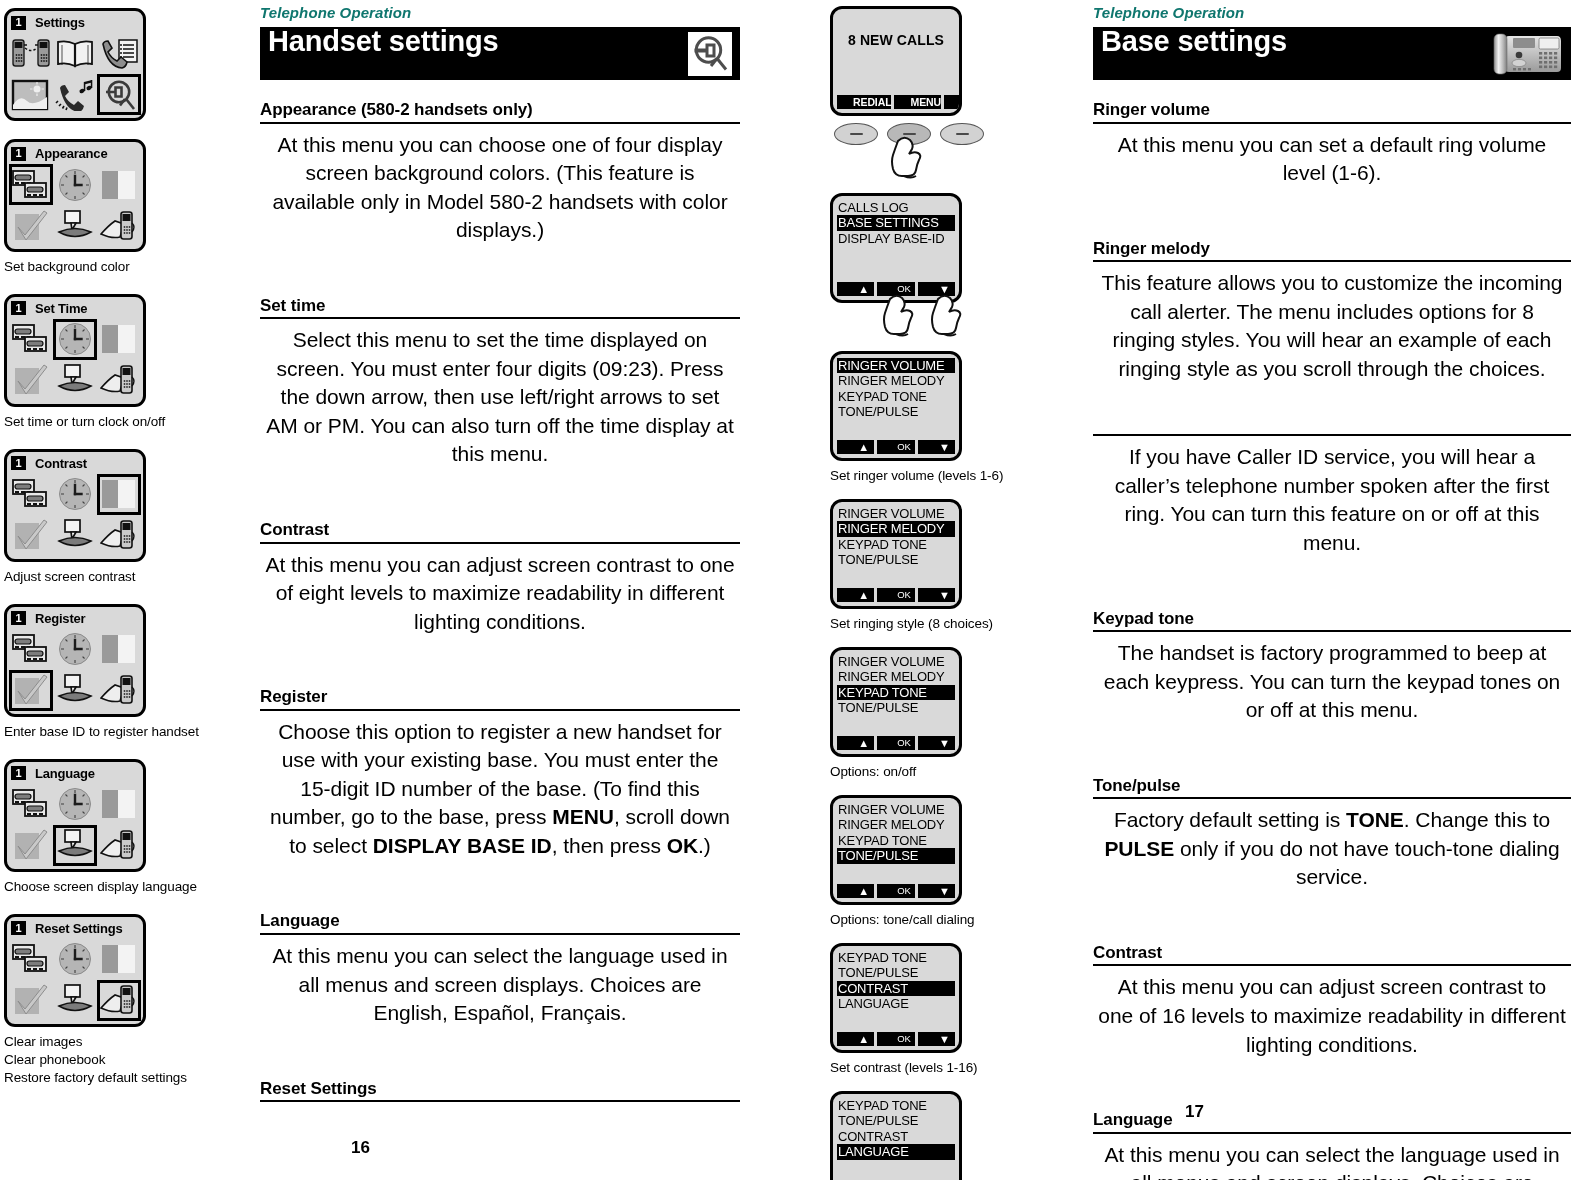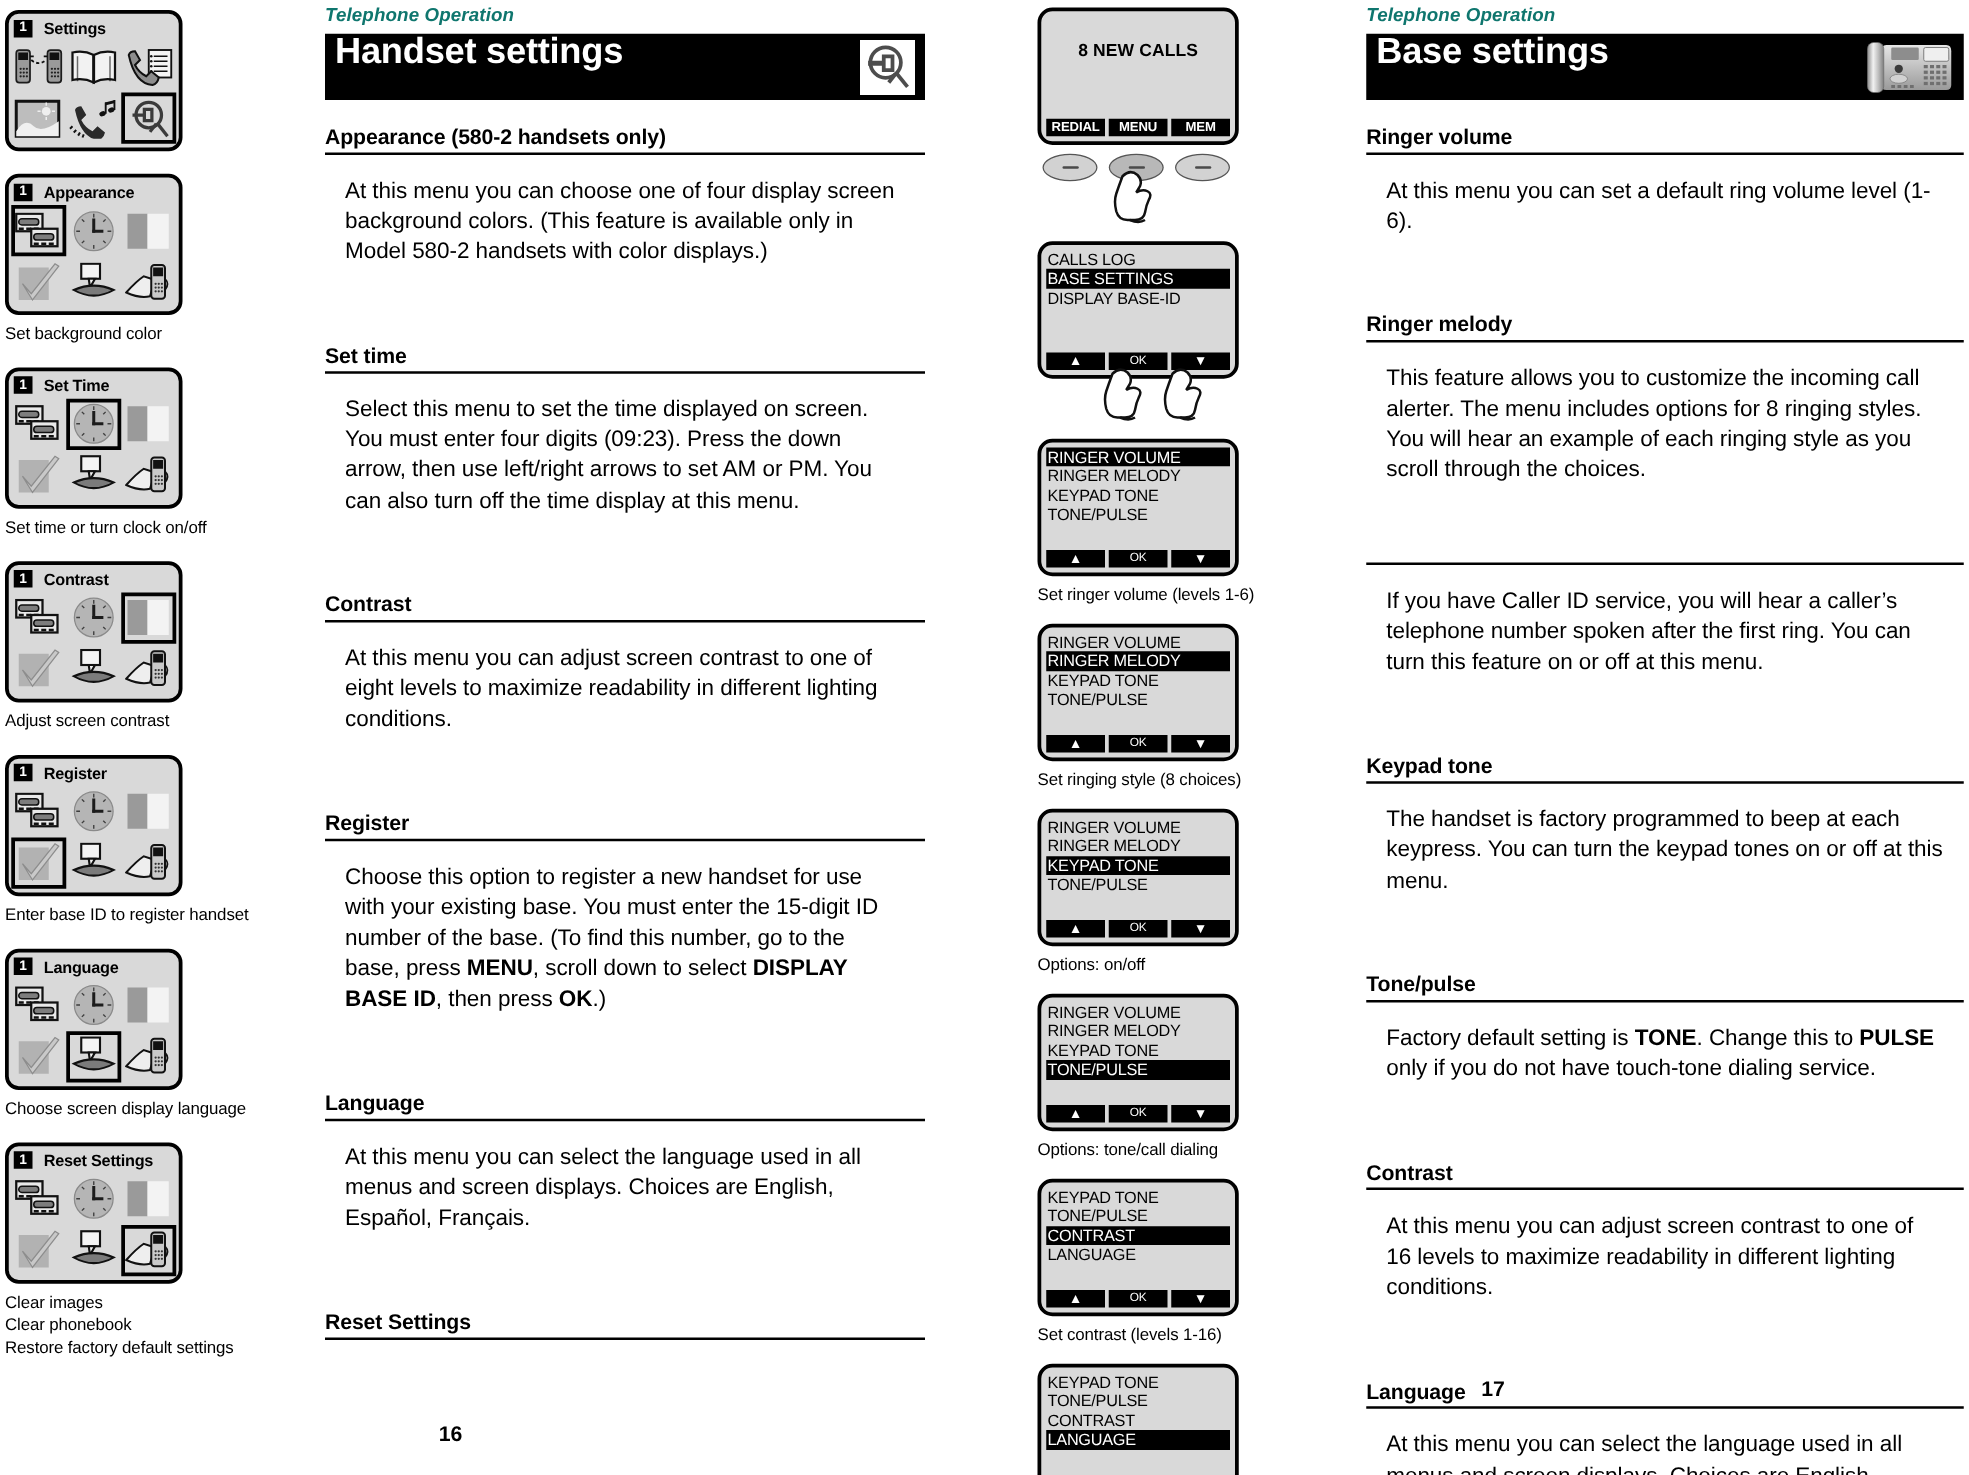--- a/index.html
+++ b/index.html
@@ -36,21 +36,21 @@
   .banner-icon.wide{right:6px;top:3px;width:76px;height:48px;}
 
   
   .sec{margin-top:20px;}
   .sec h2{
     font-size:17px;font-weight:bold;margin:0 0 2px 0;line-height:1.15;
     letter-spacing:-0.1px;
   }
   .sec .rule{height:2px;background:#000;width:100%;margin-bottom:7px;}
   .sec p{
-    font-size:18px;line-height:1.36;margin:16px;letter-spacing:-0.05px;
+    font-size:21px;line-height:1.36;margin:5px;letter-spacing:-0.05px;text-align:center;
   }
   .sec p b{font-weight:bold;}
   .sp-lg{height:26px;}
 
   
   .folio{
     position:absolute;font-size:17px;font-weight:bold;
   }
   #folio-left{left:351px;top:1138px;}
   #folio-right{left:1185px;top:1102px;}
@@ -87,37 +87,37 @@
   .mc-grid{display:grid;grid-template-columns:repeat(3,1fr);gap:0;padding:1px 2px 3px 2px;}
   .mc-cell{height:41px;display:flex;align-items:center;justify-content:center;box-sizing:border-box;}
   .mc-cell.sel{border:3px solid #000;}
   .mc-cell svg{display:block;}
 
   .figcap{font-size:13.5px;line-height:1.33;margin:6px 0 0 0;letter-spacing:-0.1px;}
   .figblock{margin-bottom:18px;}
 
   
   .lcd{
-    width:161px;background:#d9d9d9;border:3px solid #000;border-radius:12px;
+    width:132px;background:#d9d9d9;border:3px solid #000;border-radius:12px;
     box-sizing:border-box;padding:4px 4px 4px 4px;overflow:hidden;
   }
   .lcd.tall{height:110px;}
   .lcd .lines{font-size:13px;line-height:1.19;letter-spacing:-0.2px;font-family:"Liberation Sans",sans-serif;}
   .lcd .ln{white-space:nowrap;padding-left:1px;}
   .lcd .ln.hl{background:#000;color:#fff;}
   .lcd .bigtext{
     text-align:center;font-size:14px;font-weight:bold;letter-spacing:0.1px;
     margin:19px 0 0 0;
   }
   .lcd .softrow{
     display:flex;gap:3px;margin-top:6px;
   }
   .lcd .soft{
     background:#000;color:#fff;font-size:10.5px;font-weight:bold;
-    flex:1;text-align:center;height:14px;line-height:14px;letter-spacing:-0.1px;
+    flex:1;text-align:center;height:14px;line-height:14px;letter-spacing:-0.1px;padding-left:16px;
   }
   .lcd .soft.sm{font-size:9.5px;font-weight:normal;}
   .lcd .soft .gly{font-size:11px;}
   .lcd-spacer{flex:1;}
   .lcd-inner{display:flex;flex-direction:column;height:100%;}
 
   
   .btnrow{display:flex;gap:9px;margin:7px 0 0 4px;}
   .ovalbtn{
     width:44px;height:22px;border-radius:50%;background:#d2d2d2;border:1.5px solid #555;

